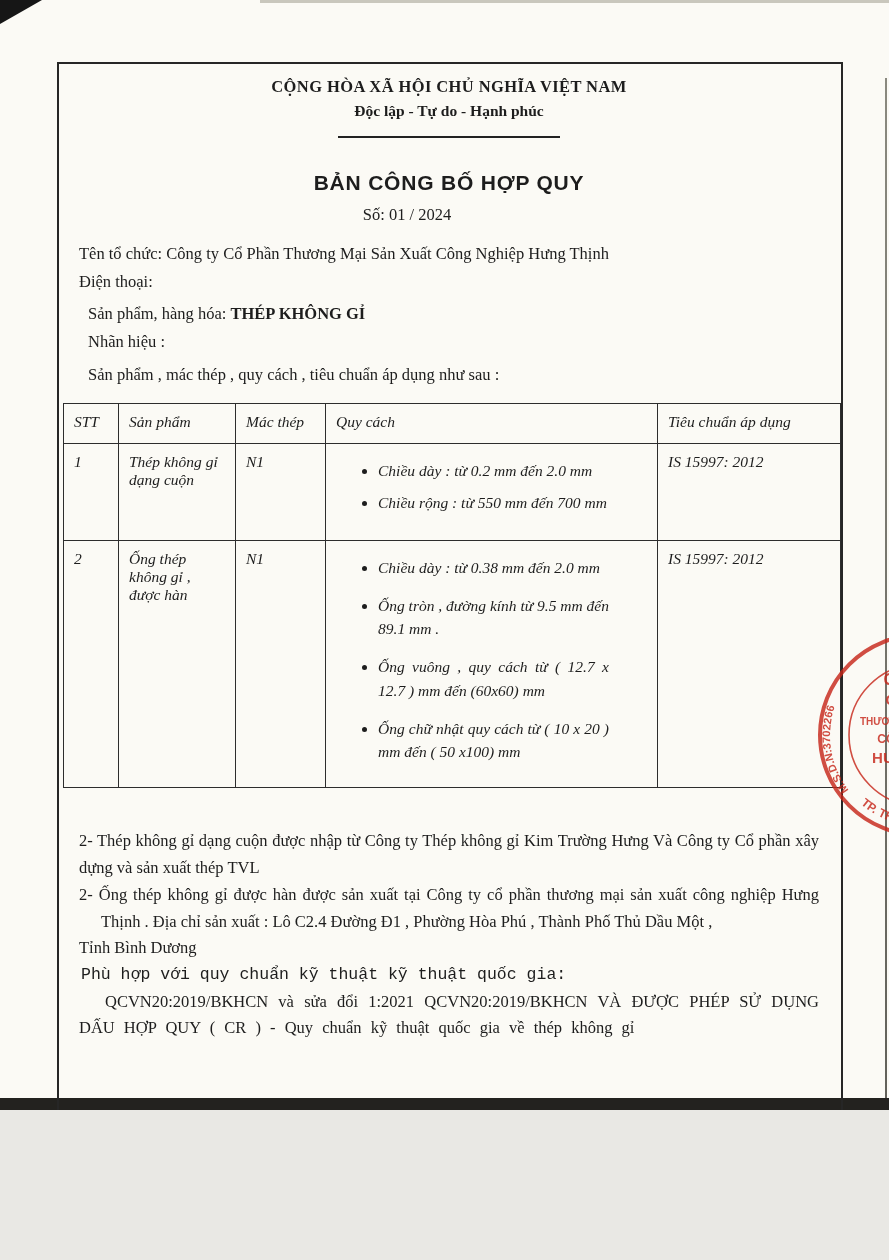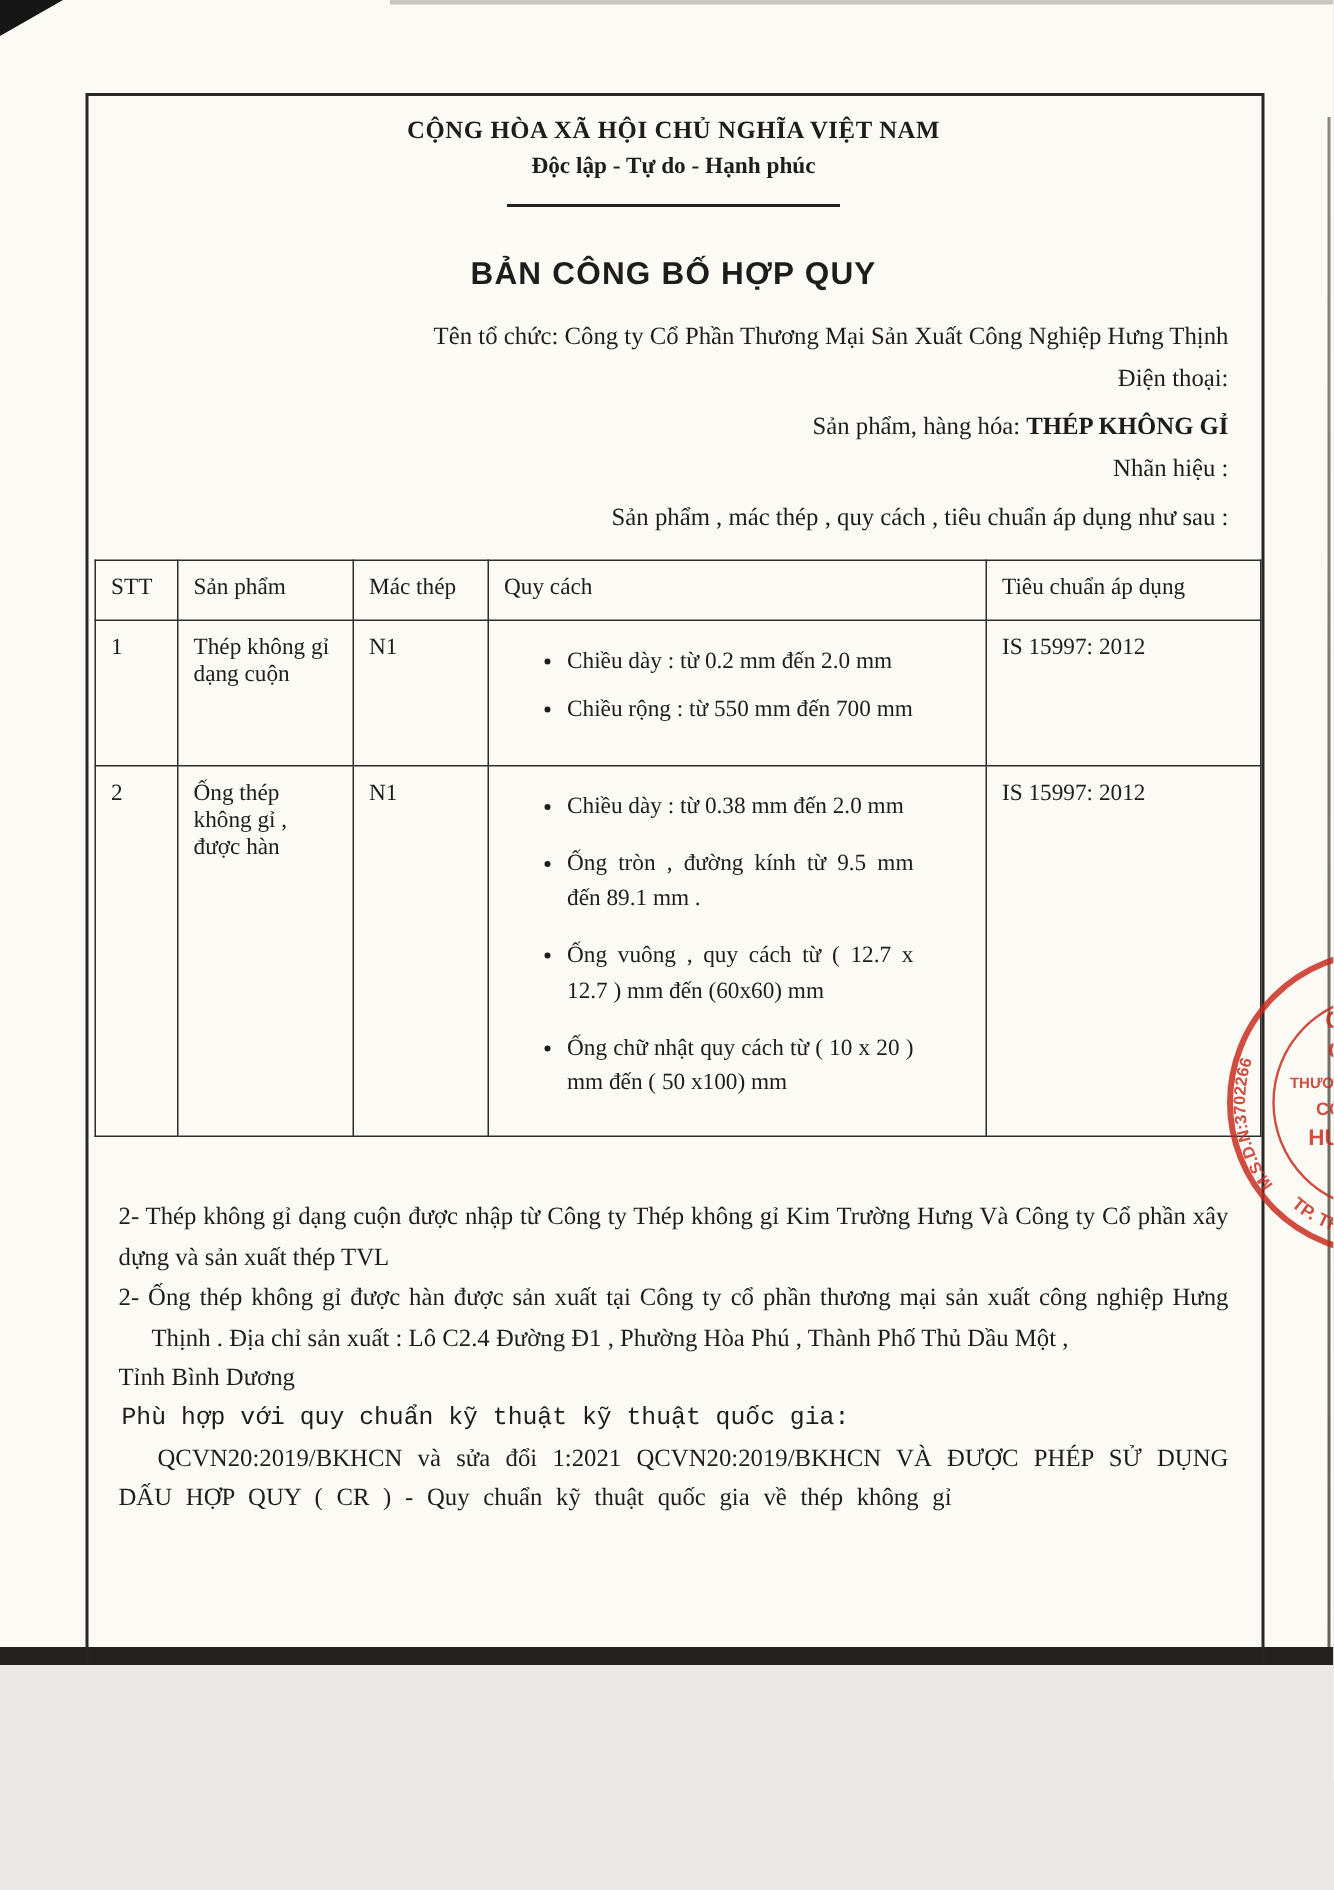--- a/index.html
+++ b/index.html
@@ -29,32 +29,33 @@
 
   .nat-line1 { text-align:center; font-weight:bold; font-size:16.5px; letter-spacing:.4px; }
   .motto-wrap { text-align:center; margin-top:5px; }
   .motto { display:inline-block; font-weight:bold; font-size:15.5px;
     padding:0 16px 16px 16px; border-bottom:2px solid #222; }
 
   .doc-title { margin-top:33px; text-align:center; font-family:"Liberation Sans","DejaVu Sans",sans-serif;
     font-weight:bold; font-size:21px; letter-spacing:.8px; }
   .doc-number { margin-top:10px; text-align:center; font-size:16.5px; position:relative; left:-42px; }
 
-  .info { margin-top:15px; font-size:16.5px; line-height:1.68;text-align:right; }
+  .info { margin-top:15px; font-size:16.5px; line-height:1.68; }
   .info p { margin:0; }
   .info .indent { padding-left:9px; }
   .info .gap-top { margin-top:5px; }
   .bold { font-weight:bold; }
 
   table.spec-table {
     margin:14px 0 0 -16px;
     width:777px;
     border-collapse:collapse;
     table-layout:fixed;
     font-size:15.5px;
+    font-style:italic;
   }
   .spec-table th, .spec-table td {
     border:1.5px solid #2d2d2d;
     vertical-align:top;
     font-weight:normal;
     text-align:left;
     padding:9px 10px;
   }
   .col-stt { width:55px; } .col-sp { width:117px; } .col-mt { width:90px; }
   .col-qc { width:332px; } .col-tc { width:183px; }
@@ -95,20 +96,21 @@
   <div class="scan-edge-bottom"></div>
 
   <div class="frame">
 
     <div class="nat-line1">CỘNG HÒA XÃ HỘI CHỦ NGHĨA VIỆT NAM</div>
     <div class="motto-wrap">
       <span class="motto">Độc lập - Tự do - Hạnh phúc</span>
     </div>
 
     <div class="doc-title">BẢN CÔNG BỐ HỢP QUY</div>
+    <div class="doc-number">Số: 01 / 2024</div>
 
     <div class="info">
       <p>Tên tổ chức: Công ty Cổ Phần Thương Mại Sản Xuất Công Nghiệp Hưng Thịnh</p>
       <p>Điện thoại:</p>
       <p class="indent gap-top"><span>Sản phẩm, hàng hóa: </span><span class="bold">THÉP KHÔNG GỈ</span></p>
       <p class="indent">Nhãn hiệu :</p>
       <p class="indent gap-top">Sản phẩm , mác thép , quy cách , tiêu chuẩn áp dụng như sau :</p>
     </div>
 
     <table class="spec-table">

